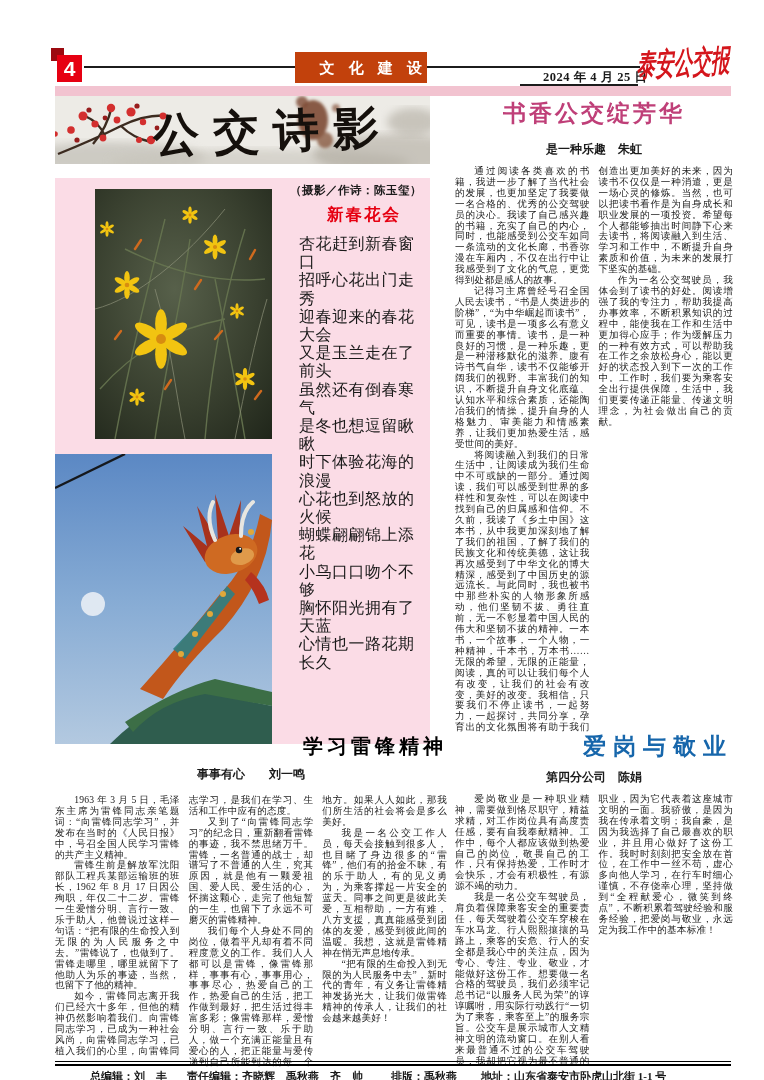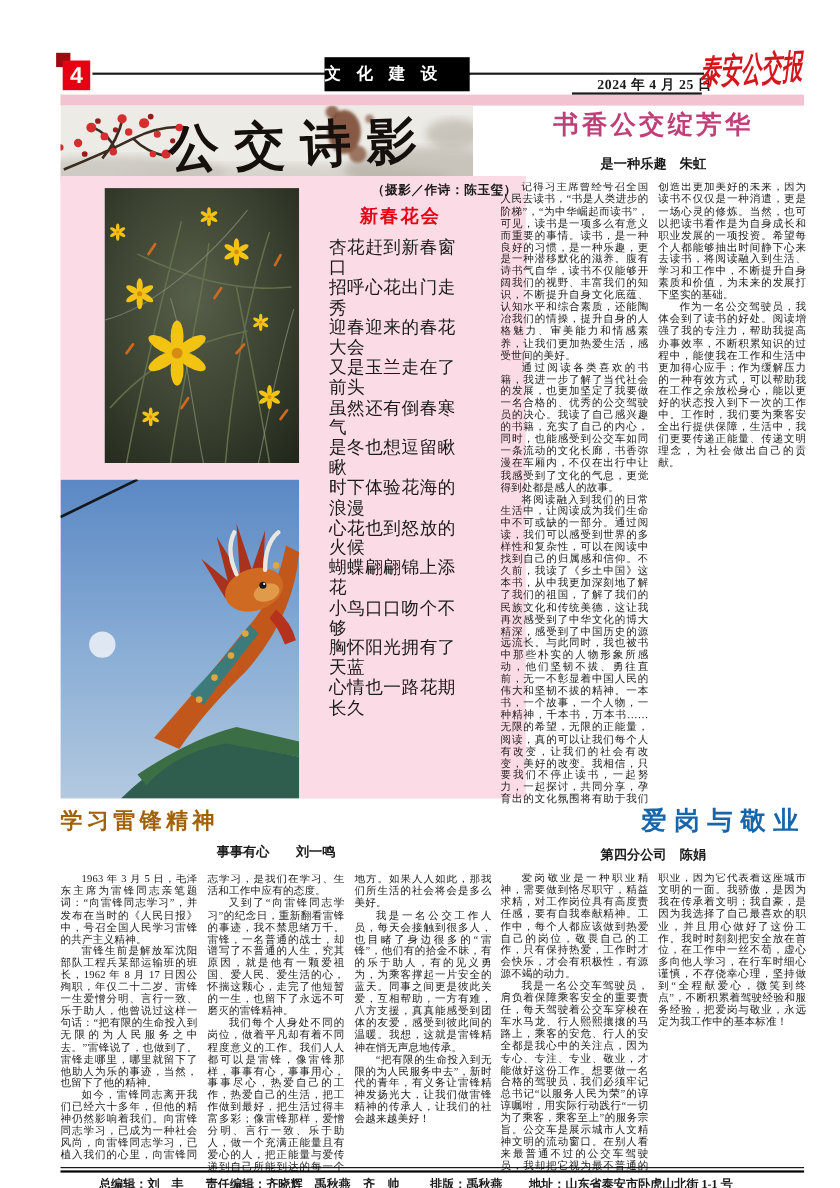--- a/index.html
+++ b/index.html
@@ -3,45 +3,45 @@
 <meta charset="utf-8">
 <style>
   html,body{margin:0;padding:0;background:#888;}
   .page{position:relative;width:764px;height:1080px;background:#ffffff;overflow:hidden;
         font-family:"Liberation Serif","DejaVu Serif",serif;color:#1a1a1a;}
   
   .pagenum-accent{position:absolute;left:51px;top:48px;width:13px;height:13px;background:#9c0a10;}
   .pagenum{position:absolute;left:57px;top:55px;width:25px;height:27px;background:#e60012;color:#fff;
            font:bold 21px/27px "Liberation Sans",sans-serif;text-align:center;}
   .header-rule{position:absolute;left:84px;top:66px;width:556px;height:2px;background:#1c1c1c;}
-  .section-box{position:absolute;left:295px;top:52px;width:132px;height:31px;background:#000000;color:#fff;
-               font:bold 15px/31px "Liberation Sans",sans-serif;text-align:left;letter-spacing:5px;z-index:3;}
+  .section-box{position:absolute;left:295px;top:52px;width:132px;height:31px;background:#c2410c;color:#fff;
+               font:bold 15px/31px "Liberation Sans",sans-serif;text-align:right;letter-spacing:5px;z-index:3;}
   .header-date{position:absolute;left:543px;top:69px;font:600 12.5px "Liberation Serif",serif;letter-spacing:.5px;}
   .date-rule{position:absolute;left:520px;top:84px;width:118px;height:1.5px;background:#1c1c1c;z-index:2;}
   .masthead{position:absolute;left:636px;top:46px;width:96px;color:#d4161c;white-space:nowrap;
             font:italic 900 31px/40px "Liberation Serif",serif;transform:scaleX(.6) rotate(-2deg);transform-origin:left top;}
   .pink-band{position:absolute;left:55px;top:86px;width:676px;height:10px;background:#f2c3d0;}
   
   .poetry-banner{position:absolute;left:55px;top:96px;width:375px;height:68px;}
-  .pink-panel{position:absolute;left:55px;top:160px;width:375px;height:566px;background:#fbdce6;padding-left:48px;}
+  .pink-panel{position:absolute;left:55px;top:178px;width:375px;height:566px;background:#fbdce6;}
   .credit{position:absolute;right:8px;top:5px;font:bold 11.5px "Liberation Serif",serif;letter-spacing:.5px;}
   .photo-flowers{position:absolute;left:40px;top:11px;width:177px;height:250px;}
   .photo-dragon{position:absolute;left:0;top:276px;width:217px;height:290px;}
   .poem{position:absolute;left:244px;width:130px;}
   .poem1{top:26px;} .poem2{top:284px;}
   .poem-title{color:#e60012;font:bold 16.5px "Liberation Sans",sans-serif;text-align:center;
               letter-spacing:2px;margin:0 0 9px 0;}
   .poem-lines{font-size:16px;line-height:18.2px;white-space:pre-line;letter-spacing:.5px;}
   
   .article{position:absolute;}
   .art-reading{left:455px;top:96px;width:278px;height:636px;}
   .art-leifeng{left:55px;top:731px;width:392px;height:330px;}
   .art-aigang{left:455px;top:731px;width:278px;height:330px;}
   .title-reading{color:#bf3f78;font:900 23px "Liberation Serif",serif;text-align:center;letter-spacing:3px;margin:2px 0 12px;}
-  .title-leifeng{color:#a16207;font:bold 20px "Liberation Sans",sans-serif;text-align:left;letter-spacing:4px;margin:2px 0 6px;}
+  .title-leifeng{color:#000000;font:bold 20px "Liberation Sans",sans-serif;text-align:right;letter-spacing:4px;margin:2px 0 6px;}
   .title-aigang{color:#1666ab;font:bold 23px "Liberation Sans",sans-serif;text-align:right;letter-spacing:7px;margin:0 0 7px;}
   .byline{text-align:center;font:bold 12px "Liberation Serif",serif;margin:0 0 8px;}
   .body-text p{margin:0;text-indent:2em;font-size:9.6px;line-height:10.9px;text-align:justify;letter-spacing:.2px;}
   .cols2{column-count:2;column-gap:9px;column-fill:auto;height:568px;overflow:hidden;}
   .cols3{column-count:3;column-gap:9px;column-fill:auto;height:276px;overflow:hidden;margin-top:12px;}
   .cols2b{column-count:2;column-gap:9px;column-fill:auto;height:276px;overflow:hidden;}
   
   .footer-rule1{position:absolute;left:55px;top:1061px;width:676px;height:1px;background:#000;}
   .footer-rule2{position:absolute;left:55px;top:1064px;width:676px;height:1.5px;background:#000;}
   .footer-text{position:absolute;left:55px;top:1069px;width:676px;display:flex;font:bold 11px "Liberation Serif",serif;white-space:nowrap;}
@@ -214,22 +214,22 @@
 小鸟口口吻个不够
 胸怀阳光拥有了天蓝
 心情也一路花期长久</div>
     </div>
   </div>
 
   <div class="article art-reading">
     <div class="title-reading">书香公交绽芳华</div>
     <div class="byline">是一种乐趣　朱虹</div>
     <div class="body-text cols2">
+        <p>通过阅读各类喜欢的书籍，我进一步了解了当代社会的发展，也更加坚定了我要做一名合格的、优秀的公交驾驶员的决心。我读了自己感兴趣的书籍，充实了自己的内心，同时，也能感受到公交车如同一条流动的文化长廊，书香弥漫在车厢内，不仅在出行中让我感受到了文化的气息，更觉得到处都是感人的故事。</p>
         <p>记得习主席曾经号召全国人民去读书，“书是人类进步的阶梯”，“为中华崛起而读书”，可见，读书是一项多么有意义而重要的事情。读书，是一种良好的习惯，是一种乐趣，更是一种潜移默化的滋养。腹有诗书气自华，读书不仅能够开阔我们的视野、丰富我们的知识，不断提升自身文化底蕴、认知水平和综合素质，还能陶冶我们的情操，提升自身的人格魅力、审美能力和情感素养，让我们更加热爱生活，感受世间的美好。</p>
-        <p>通过阅读各类喜欢的书籍，我进一步了解了当代社会的发展，也更加坚定了我要做一名合格的、优秀的公交驾驶员的决心。我读了自己感兴趣的书籍，充实了自己的内心，同时，也能感受到公交车如同一条流动的文化长廊，书香弥漫在车厢内，不仅在出行中让我感受到了文化的气息，更觉得到处都是感人的故事。</p>
         <p>将阅读融入到我们的日常生活中，让阅读成为我们生命中不可或缺的一部分。通过阅读，我们可以感受到世界的多样性和复杂性，可以在阅读中找到自己的归属感和信仰。不久前，我读了《乡土中国》这本书，从中我更加深刻地了解了我们的祖国，了解了我们的民族文化和传统美德，这让我再次感受到了中华文化的博大精深，感受到了中国历史的源远流长。与此同时，我也被书中那些朴实的人物形象所感动，他们坚韧不拔、勇往直前，无一不彰显着中国人民的伟大和坚韧不拔的精神。一本书，一个故事，一个人物，一种精神，千本书，万本书……无限的希望，无限的正能量，阅读，真的可以让我们每个人有改变，让我们的社会有改变，美好的改变。我相信，只要我们不停止读书，一起努力，一起探讨，共同分享，孕育出的文化氛围将有助于我们创造出更加美好的未来，因为读书不仅仅是一种消遣，更是一场心灵的修炼。当然，也可以把读书看作是为自身成长和职业发展的一项投资。希望每个人都能够抽出时间静下心来去读书，将阅读融入到生活、学习和工作中，不断提升自身素质和价值，为未来的发展打下坚实的基础。</p>
         <p>作为一名公交驾驶员，我体会到了读书的好处。阅读增强了我的专注力，帮助我提高办事效率，不断积累知识的过程中，能使我在工作和生活中更加得心应手；作为缓解压力的一种有效方式，可以帮助我在工作之余放松身心，能以更好的状态投入到下一次的工作中。工作时，我们要为乘客安全出行提供保障，生活中，我们更要传递正能量、传递文明理念，为社会做出自己的贡献。</p>
       </div>
   </div>
 
   <div class="article art-leifeng">
     <div class="title-leifeng">学习雷锋精神</div>
     <div class="byline">事事有心　　刘一鸣</div>
     <div class="body-text cols3">
         <p>1963 年 3 月 5 日，毛泽东主席为雷锋同志亲笔题词：“向雷锋同志学习”，并发布在当时的《人民日报》中，号召全国人民学习雷锋的共产主义精神。</p>

